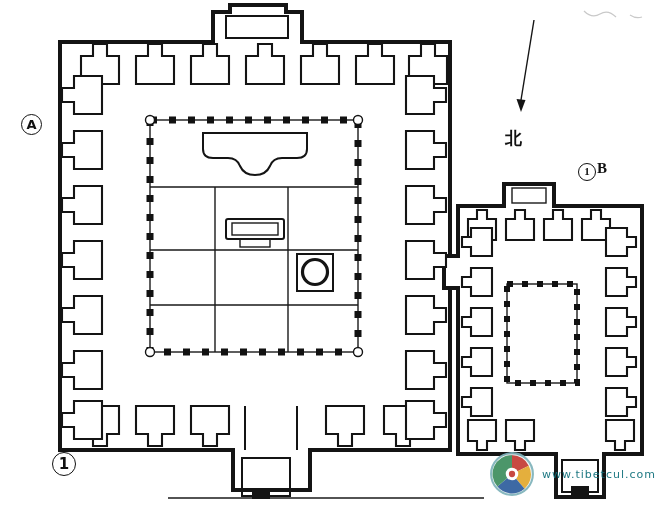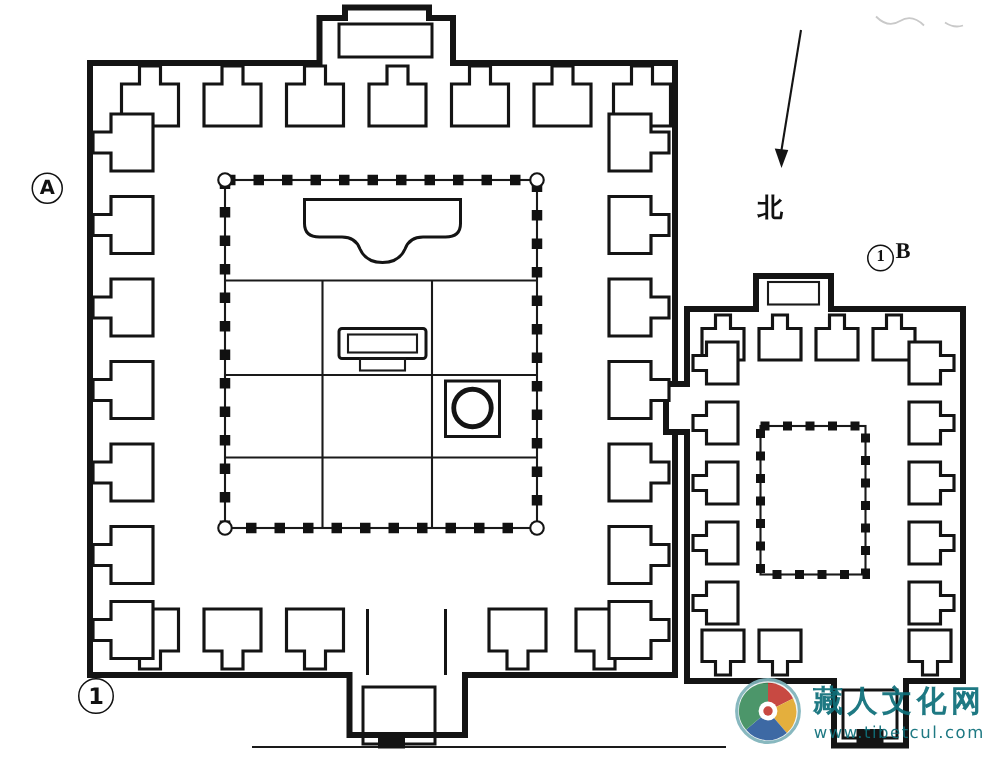--- a/index.html
+++ b/index.html
@@ -167,18 +167,17 @@
     <svg width="46" height="46" viewBox="0 0 44 44">
       <circle cx="22" cy="22" r="20" fill="#f3f6f6" stroke="#7fb3bb" stroke-width="2"></circle>
       <path d="M22,4 A18,18 0 0 1 38,14 L22,22 Z" fill="#c43c34"></path>
       <path d="M38,14 A18,18 0 0 1 34,36 L22,22 Z" fill="#e3a92f"></path>
       <path d="M34,36 A18,18 0 0 1 8,34 L22,22 Z" fill="#2f5e9e"></path>
       <path d="M8,34 A18,18 0 0 1 22,4 L22,22 Z" fill="#3f8f5f"></path>
       <circle cx="22" cy="22" r="6" fill="#ffffff"></circle>
       <circle cx="22" cy="22" r="3" fill="#c43c34"></circle>
     </svg>
     <div class="wm-text">
-      <span class="wm-name">藏人文化网</span>
       <span class="wm-url">www.tibetcul.com</span>
     </div>
   </div>
 
 </div>
 
 </body></html>

